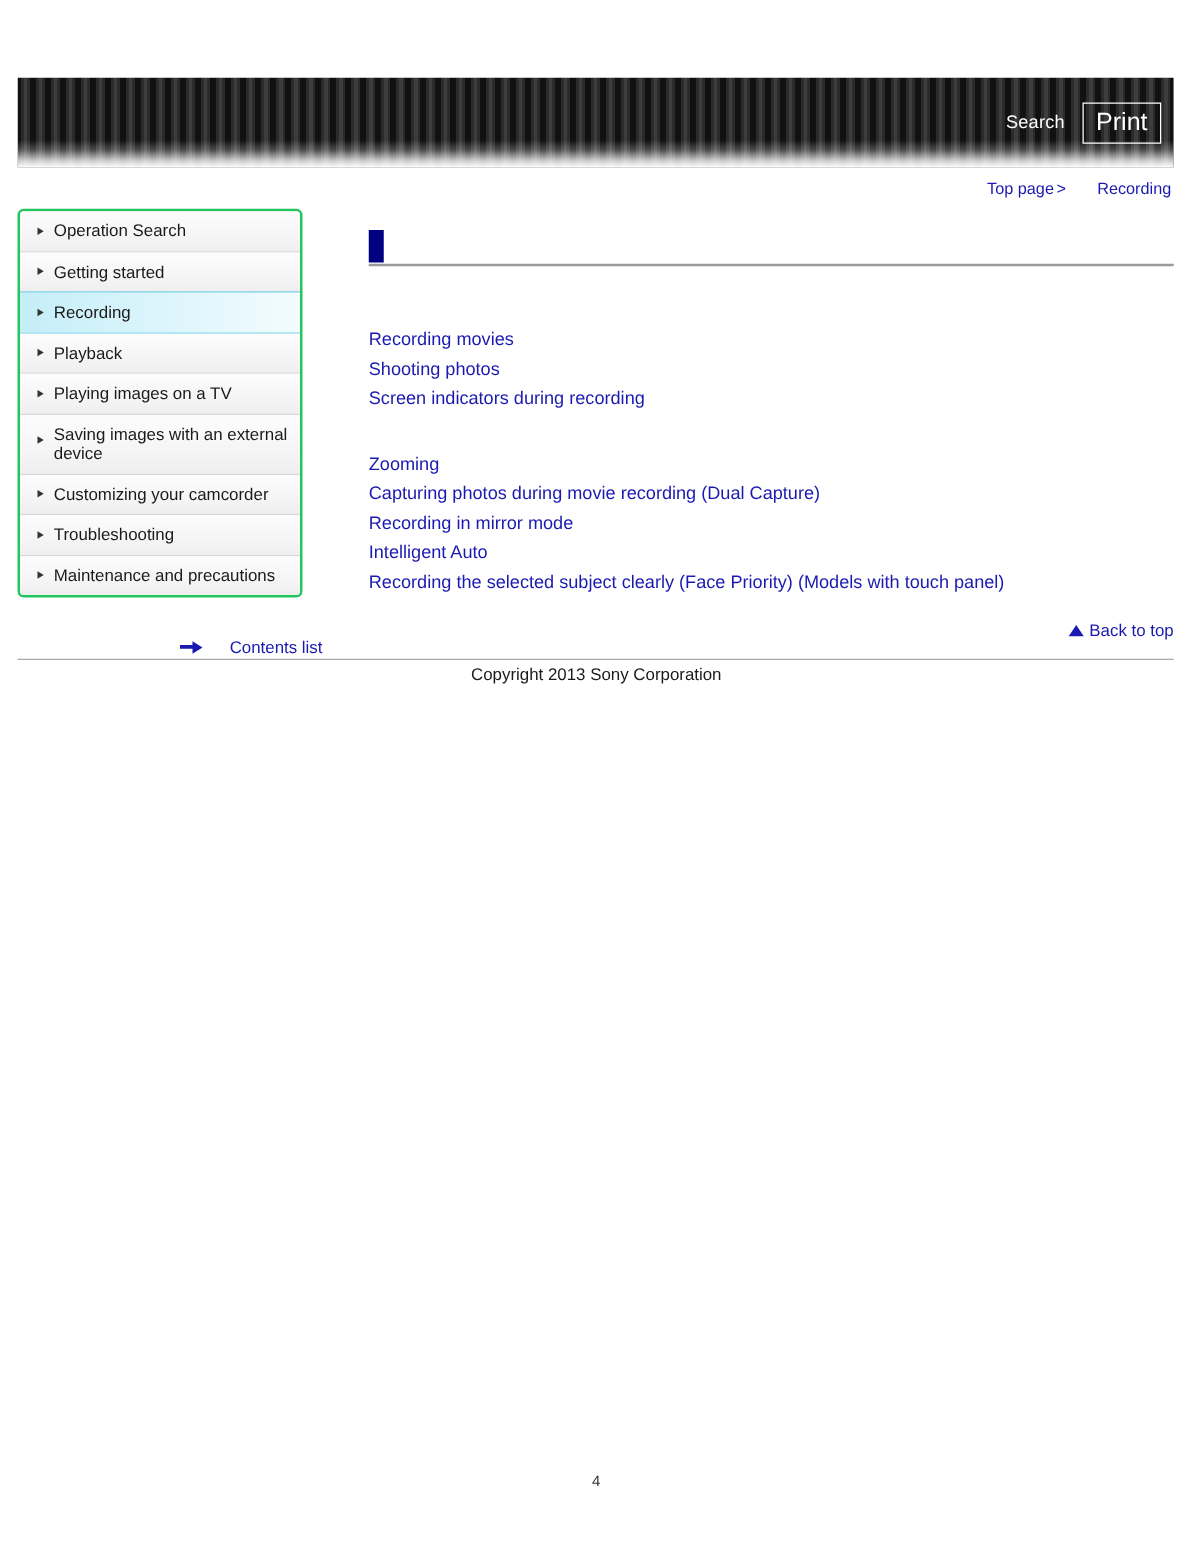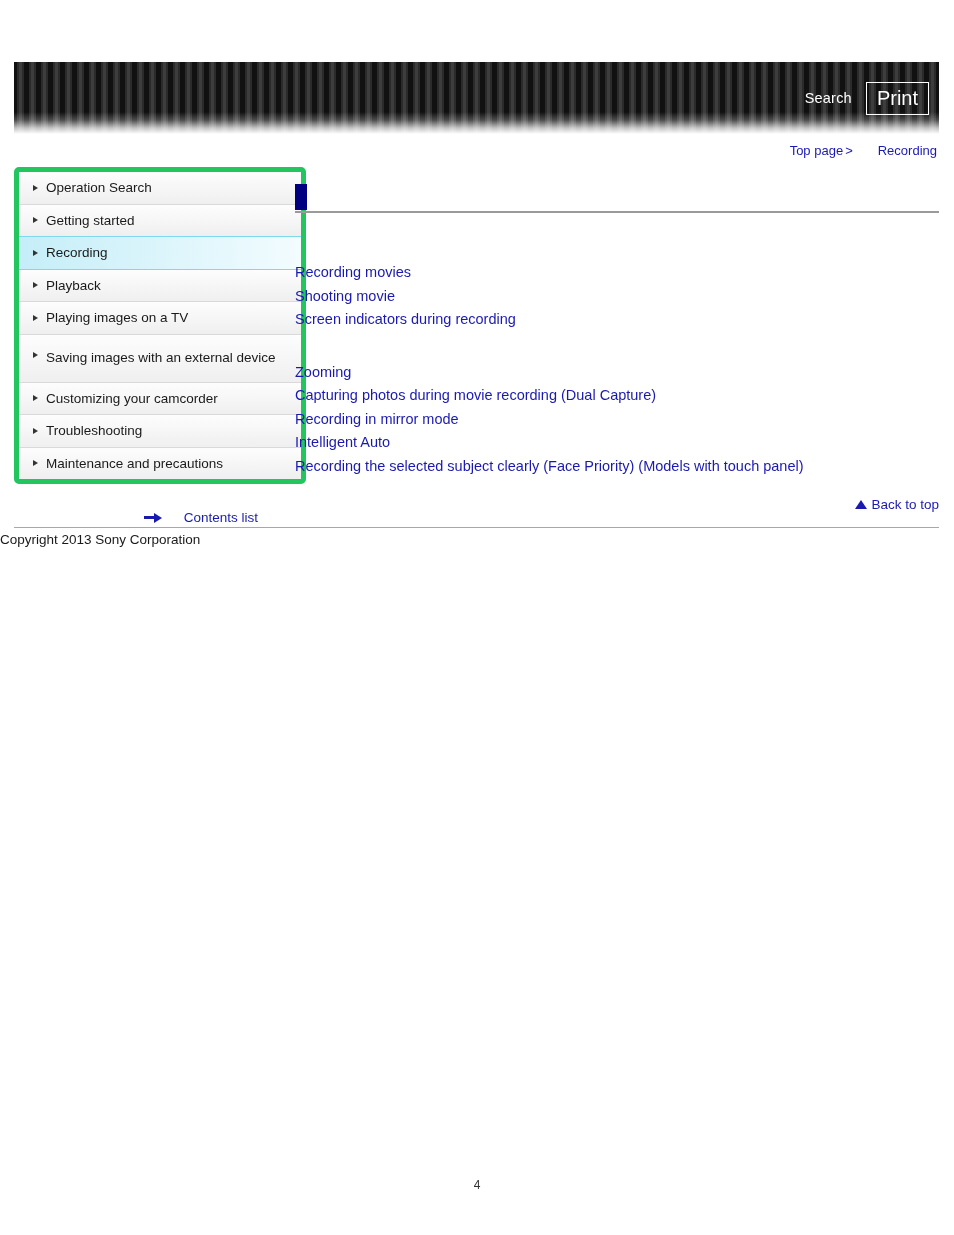--- a/index.html
+++ b/index.html
@@ -86,22 +86,22 @@
   #breadcrumb .crumb-sep {
     color: #1a1ab0;
     margin: 0 2px;
   }
 
   
   #sidebar {
     position: absolute;
     left: 14px;
     top: 167px;
-    width: 292px;
-    border: 5px solid #22c55e;
+    width: 228px;
+    border: 2px solid #22c55e;
     border-radius: 5px;
     overflow: hidden;
     background: #f4f4f4;
     box-sizing: border-box;
   }
   .nav-item {
     position: relative;
     padding: 8px 10px 8px 27px;
     font-size: 13.5px;
     color: #1a1a1a;
@@ -243,21 +243,21 @@
     top: 527px;
     width: 925px;
     height: 1px;
     background: #a8a8a8;
   }
   #copyright {
     position: absolute;
     left: 0;
     top: 532px;
     width: 954px;
-    text-align: left;
+    text-align: center;
     font-size: 13.5px;
     color: #1a1a1a;
   }
   #page-number {
     position: absolute;
     left: 0;
     top: 1178px;
     width: 954px;
     text-align: center;
     font-size: 12px;
@@ -324,21 +324,21 @@
 </div>
 
 <main id="main">
   <div id="section-heading">
     <span id="section-marker"></span>
     <span id="section-title"></span>
   </div>
 
   <div id="link-list">
     <a class="content-link">Recording movies</a>
-    <a class="content-link">Shooting movie</a>
+    <a class="content-link">Shooting photos</a>
     <a class="content-link">Screen indicators during recording</a>
 
     <div class="link-gap"></div>
 
     <a class="content-link">Zooming</a>
     <a class="content-link">Capturing photos during movie recording (Dual Capture)</a>
     <a class="content-link">Recording in mirror mode</a>
     <a class="content-link">Intelligent Auto</a>
     <a class="content-link">Recording the selected subject clearly (Face Priority) (Models with touch panel)</a>
   </div>

